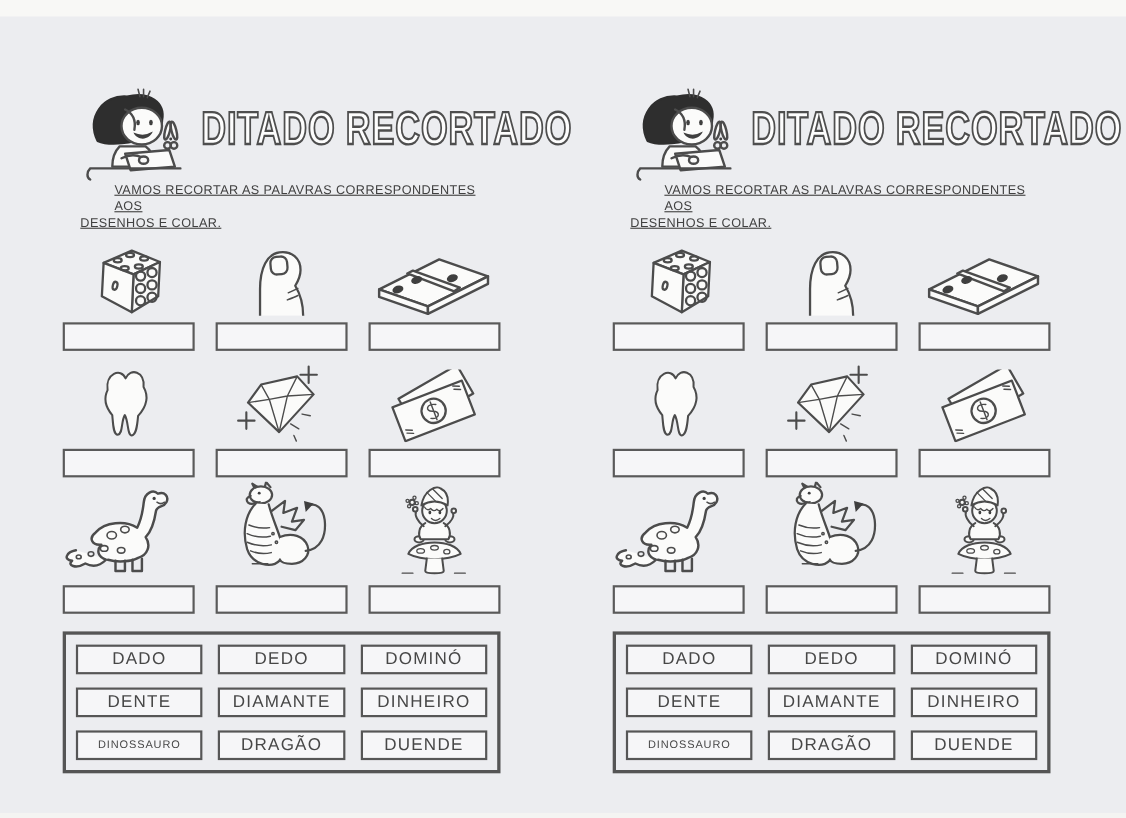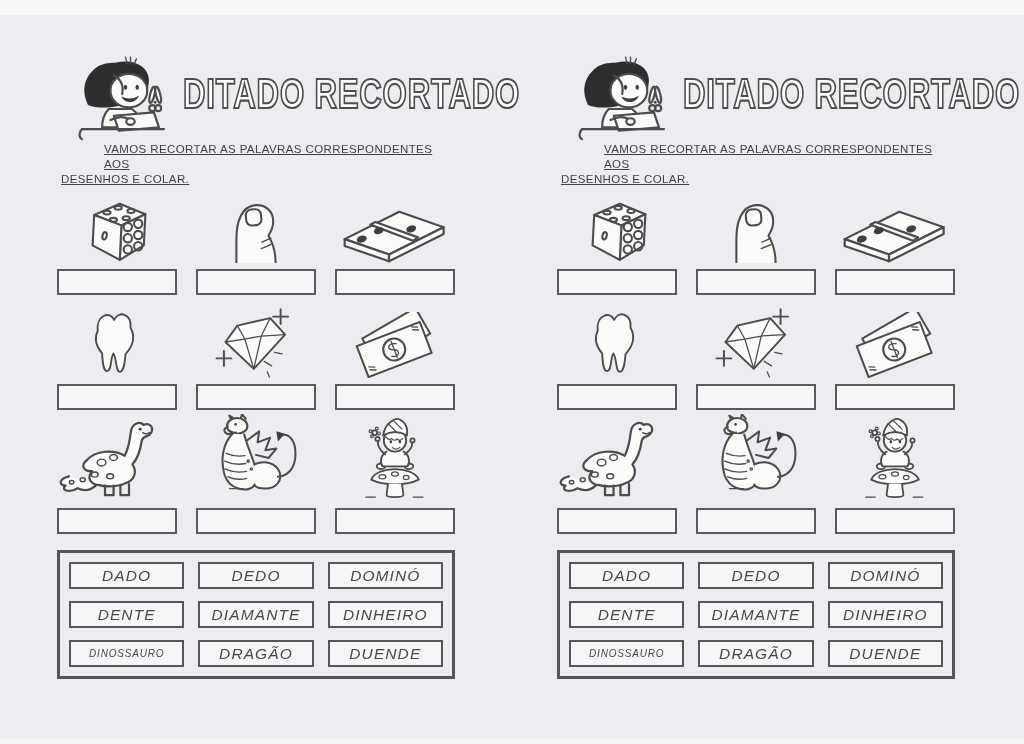--- a/index.html
+++ b/index.html
@@ -5,52 +5,52 @@
   html,body{margin:0;padding:0;}
   body{
     width:1024px;height:744px;overflow:hidden;position:relative;
     background:#ecedf0;
     font-family:"Liberation Sans", sans-serif;
   }
   .scan{position:absolute;inset:0;}
   .strip-top{position:absolute;top:0;left:0;width:1024px;height:15px;background:#f8f8f6;}
   .strip-bottom{position:absolute;bottom:0;left:0;width:1024px;height:5px;background:#f4f4f2;}
 
-  .sheet{position:absolute;top:52px;width:398px;}
+  .sheet{position:absolute;top:76px;width:398px;}
   .sheet-left{left:57px;}
   .sheet-right{left:557px;}
 
   
   .sheet-header{display:flex;align-items:flex-start;height:88px;}
   .character{margin:4px 0 0 20px;flex:none;}
   .title-wrap{margin:18px 0 0 14px;}
   .page-title{
     font-weight:700;font-size:40px;letter-spacing:1px;white-space:nowrap;
     color:#fdfdfd;-webkit-text-stroke:2px #4e4e4e;
     transform:scaleX(.78) scaleY(1.05);transform-origin:left top;
   }
 
   
   .instructions{margin-top:2px;font-size:11.5px;line-height:15px;color:#414141;letter-spacing:.4px;text-decoration:underline;}
   .instr-1{margin-left:47px;}
-  .instr-2{margin-left:4px;}
+  .instr-2{margin-left:16px;}
 
   
   .pic-grid{margin-top:12px;display:grid;grid-template-columns:120px 120px 120px;column-gap:19px;}
   .cell{display:flex;flex-direction:column;margin-bottom:7px;}
   .pic{display:flex;align-items:flex-end;justify-content:center;}
   .cell.r1 .pic{height:64px;}
   .cell.r2 .pic{height:76px;}
   .cell.r3 .pic{height:85px;}
   .slot{height:22px;border:2.5px solid #5a5a5a;margin-top:6px;background:rgba(255,255,255,.5);}
 
   
   .word-bank{
     margin-top:9px;border:3px solid #555;padding:9px;
-    display:grid;grid-template-columns:1fr 1fr 1fr;column-gap:14px;row-gap:12px;font-style:italic;
+    display:grid;grid-template-columns:1fr 1fr 1fr;column-gap:14px;row-gap:12px;
   }
   .word{
     border:2.5px solid #565656;height:23px;background:rgba(255,255,255,.5);
     display:flex;align-items:center;justify-content:center;
     font-size:15.5px;letter-spacing:1.1px;color:#474747;
   }
   .word.small{font-size:10px;letter-spacing:.8px;}
 
   
   svg.draw path, svg.draw polygon, svg.draw circle, svg.draw ellipse, svg.draw rect, svg.draw line{

